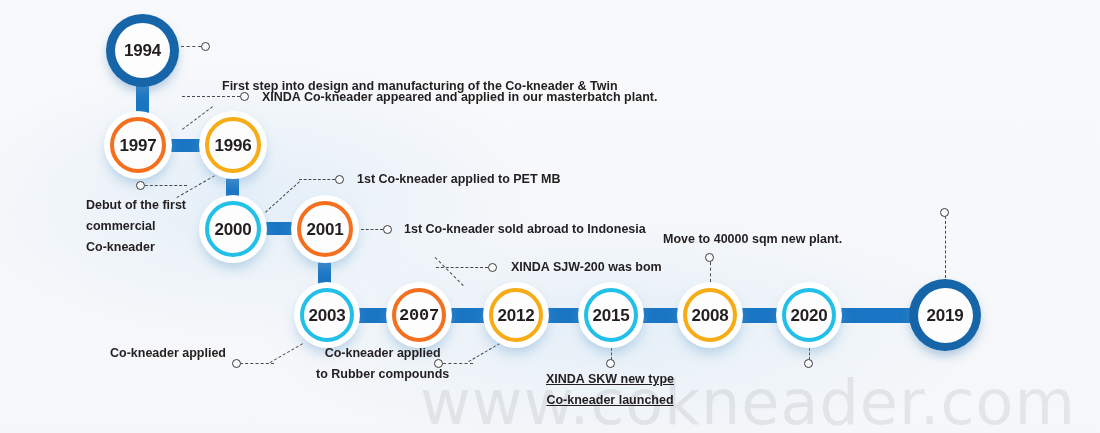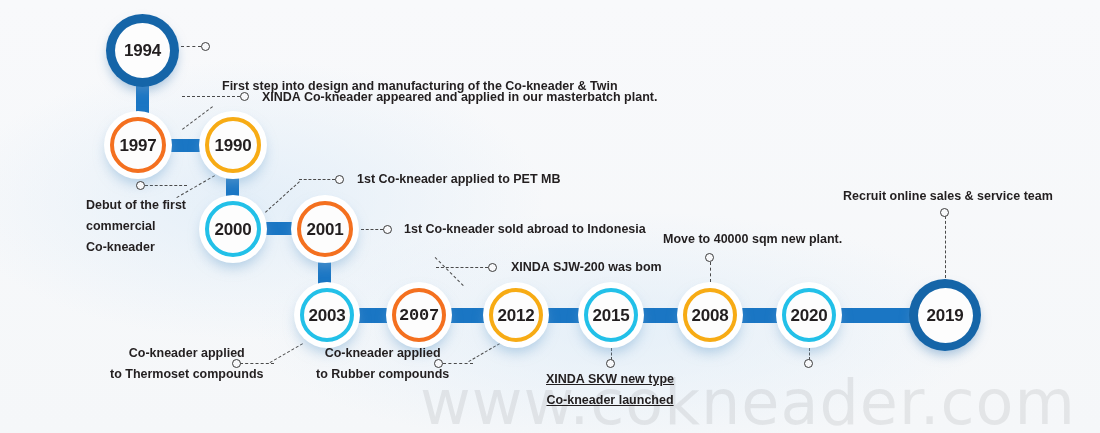--- a/index.html
+++ b/index.html
@@ -147,21 +147,21 @@
   </div>
 
   <div class="node halo" style="left:104px; top:111px; width:68px; height:68px;">
     <div class="ring" style="width:56px; height:56px; border:4px solid #f4701f;">
       <span class="yr">1997</span>
     </div>
   </div>
 
   <div class="node halo" style="left:199px; top:111px; width:68px; height:68px;">
     <div class="ring" style="width:56px; height:56px; border:4px solid #f7ab14;">
-      <span class="yr">1990</span>
+      <span class="yr">1996</span>
     </div>
   </div>
 
   <div class="node halo" style="left:199px; top:195px; width:68px; height:68px;">
     <div class="ring" style="width:56px; height:56px; border:4px solid #22c0e8;">
       <span class="yr">2000</span>
     </div>
   </div>
 
   <div class="node halo" style="left:291px; top:195px; width:68px; height:68px;">
@@ -237,21 +237,20 @@
 
   <div class="dash-h" style="left:361px; top:229px; width:22px;"></div>
   <div class="marker" style="left:383px; top:225px;"></div>
   <div class="note" style="left:404px; top:219px;">1st Co-kneader sold abroad to Indonesia</div>
 
   <div class="dash-diag" style="left:303px; top:344px; width:38px; transform:rotate(150deg);"></div>
   <div class="dash-h" style="left:240px; top:363px; width:34px;"></div>
   <div class="marker" style="left:232px; top:359px;"></div>
   <div class="note center" style="left:110px; top:343px;">
     <span>Co-kneader applied</span><br>
-    <span>to Thermoset compounds</span>
   </div>
 
   <div class="dash-diag" style="left:500px; top:344px; width:36px; transform:rotate(150deg);"></div>
   <div class="dash-h" style="left:443px; top:363px; width:30px;"></div>
   <div class="marker" style="left:434px; top:359px;"></div>
   <div class="note center" style="left:316px; top:343px;">
     <span>Co-kneader applied</span><br>
     <span>to Rubber compounds</span>
   </div>
 
@@ -273,17 +272,16 @@
 
   <div class="dash-v" style="left:809px; top:348px; height:12px;"></div>
   <div class="marker" style="left:804px; top:359px;"></div>
   <div class="note center" style="left:696px; top:369px;">
     <span></span><br>
     <span></span>
   </div>
 
   <div class="dash-v" style="left:945px; top:216px; height:62px;"></div>
   <div class="marker" style="left:940px; top:208px;"></div>
-  <div class="note" style="left:843px; top:186px;">Recruit online sales &amp; service team</div>
 
   <div class="watermark">www.cokneader.com</div>
 
 </div>
 
 </body></html>

